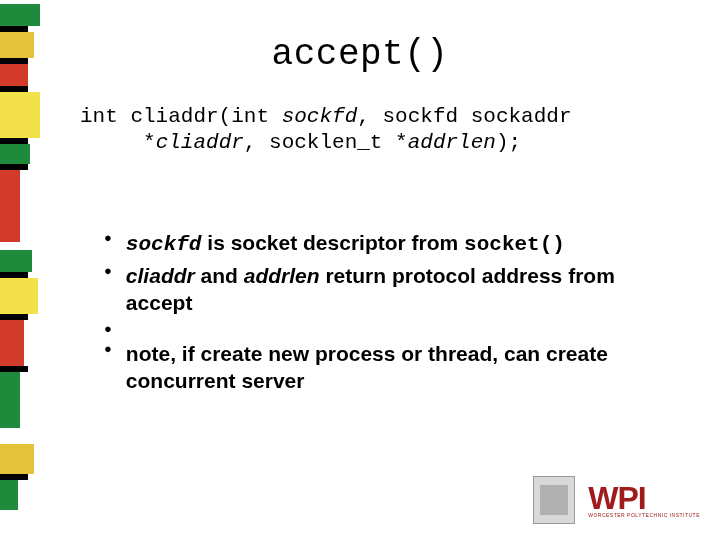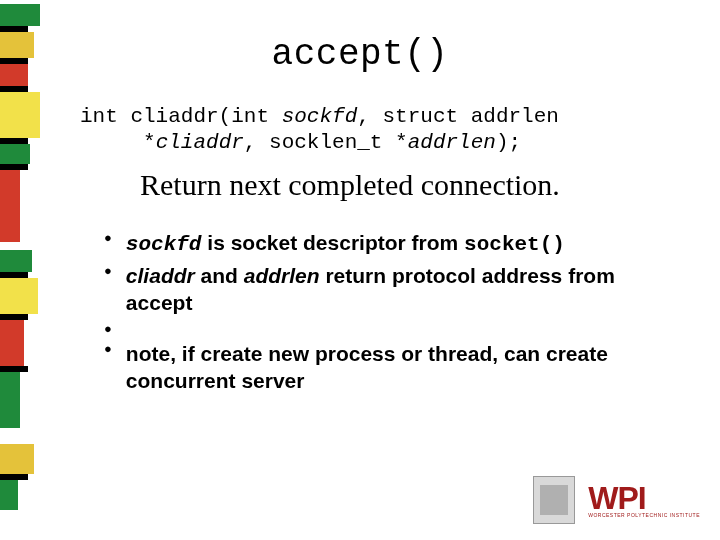--- a/index.html
+++ b/index.html
@@ -141,24 +141,23 @@
       <div class="stripe" style="top: 320px; width: 24px; height: 46px; background: rgb(210, 58, 42);"></div>
       <div class="stripe" style="top: 366px; width: 28px; height: 6px; background: rgb(0, 0, 0);"></div>
       <div class="stripe" style="top: 372px; width: 20px; height: 56px; background: rgb(31, 138, 59);"></div>
       <div class="stripe" style="top: 444px; width: 34px; height: 30px; background: rgb(228, 194, 58);"></div>
       <div class="stripe" style="top: 474px; width: 28px; height: 6px; background: rgb(0, 0, 0);"></div>
       <div class="stripe" style="top: 480px; width: 18px; height: 30px; background: rgb(31, 138, 59);"></div>
     </div>
 
   <div class="title">accept()</div>
 
-  <div class="code"><span>int cliaddr(int </span><span class="ital">sockfd</span><span>, struct addrlen</span>
+  <div class="code"><span>int cliaddr(int </span><span class="ital">sockfd</span><span>, sockfd sockaddr</span>
 <span>     *</span><span class="ital">cliaddr</span><span>, socklen_t *</span><span class="ital">addrlen</span><span>);</span></div>
 
-  <div class="subhead">Return next completed connection.</div>
 
   <div class="bullets" id="bullets-host">
       <div class="row">
         <div class="dot">●</div>
         <div class="txt"><span class="mono ital">sockfd</span><span> is socket descriptor from </span><span class="mono">socket()</span></div>
       </div>
       <div class="row">
         <div class="dot">●</div>
         <div class="txt"><span class="ital">cliaddr</span><span> and </span><span class="ital">addrlen</span><span> return protocol address from accept</span></div>
       </div>

